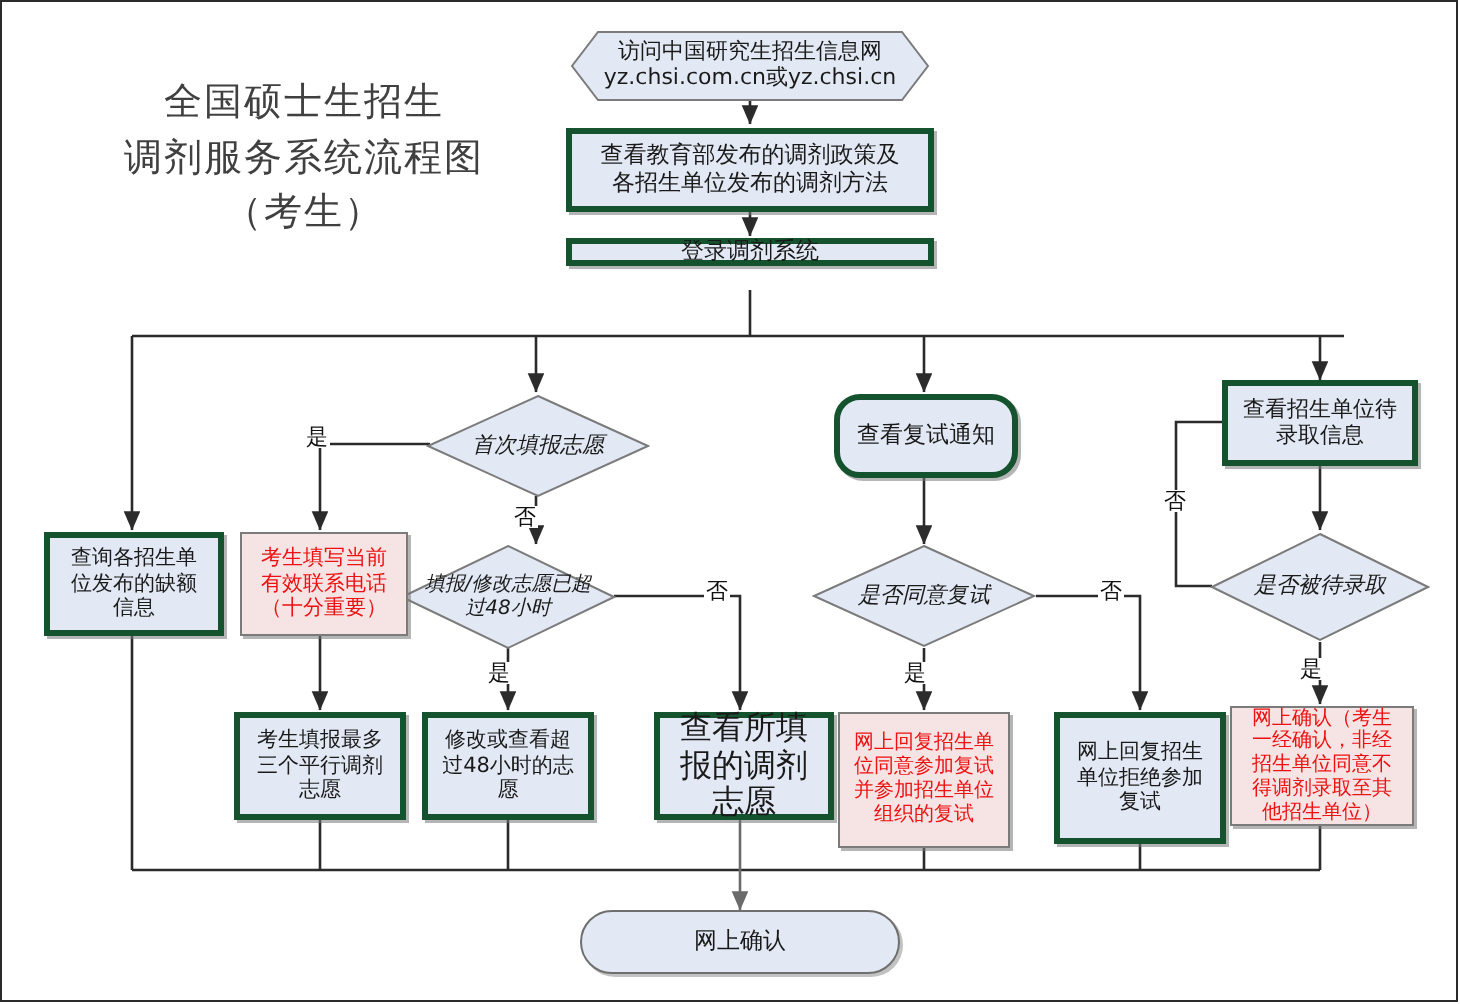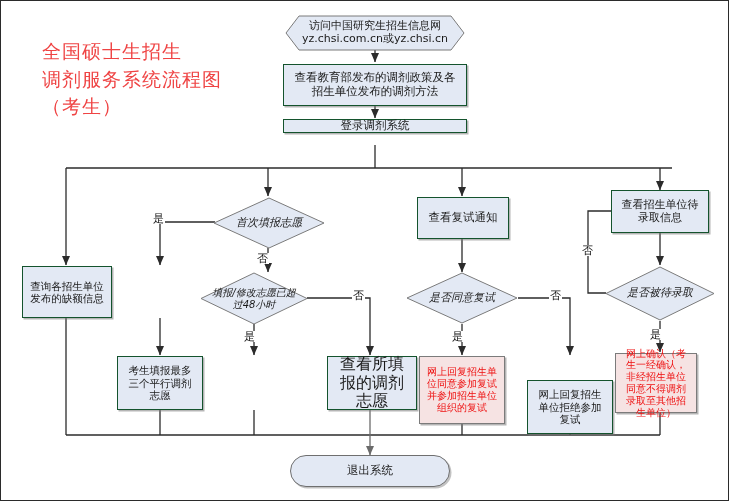--- a/index.html
+++ b/index.html
@@ -18,21 +18,21 @@
     position:absolute;
     box-sizing:border-box;
     display:flex;align-items:center;justify-content:center;
     text-align:center;
     color:#1a1a1a;
     line-height:1.18;
     z-index:3;
   }
   .rect{
     background:#e3e9f4;
-    border:1px solid #14532d;
+    border:3px solid #14532d;
     box-shadow:1.5px 1.5px 0 rgba(120,120,120,0.55);
   }
   .rect.red{
     background:#f6e3e3;
     border:1px solid #7b7b7b;
     color:#ee1111;
   }
   .rect.redplain{
     background:#f6e3e3;
     border:1px solid #7b7b7b;
@@ -50,22 +50,22 @@
 
   .pill{
     background:#e3e9f4;
     border:1px solid #6f6f6f;
     border-radius:999px;
     box-shadow:1.5px 1.5px 0 rgba(120,120,120,0.45);
   }
 
   .title{
     position:absolute;
-    color:#ef4444;
-    text-align:left;
+    color:#404040;
+    text-align:center;
     line-height:1.45;
     font-size:19px;
     letter-spacing:1px;
     z-index:4;
   }
   .title .l{display:block;}
 
   .elabel{
     position:absolute;
     font-size:11px;
@@ -183,70 +183,76 @@
     <span class="txt">首次填报志愿</span>
   </div>
 
   <div class="node diamond" style="left:200px;top:272px;width:108px;height:53px;font-size:10px;">
     <svg class="dshape" viewBox="0 0 108 53" preserveAspectRatio="none">
       <polygon points="54,1 107,26.5 54,52 1,26.5" fill="#e3e9f4" stroke="#7b7b7b" stroke-width="1"></polygon>
     </svg>
     <span class="txt" style="width:88px;">填报/修改志愿已超过48小时</span>
   </div>
 
-  <div class="node rect" style="left:417px;top:197px;width:92px;height:42px;font-size:11.5px;">
+  <div class="node rect" style="left:417px;top:197px;width:92px;height:42px;font-size:11.5px;border-radius:13px;">
     <span class="txt">查看复试通知</span>
   </div>
 
   <div class="node rect" style="left:611px;top:190px;width:98px;height:43px;font-size:11px;padding:15px 4px;">
     <span class="txt">查看招生单位待录取信息</span>
   </div>
 
   <div class="node rect" style="left:22px;top:266px;width:90px;height:52px;font-size:10.5px;padding:0 4px;">
     <span class="txt">查询各招生单位发布的缺额信息</span>
   </div>
 
+  <div class="node rect red" style="left:120px;top:266px;width:84px;height:52px;font-size:10.5px;padding:0 3px;">
+    <span class="txt">考生填写当前有效联系电话（十分重要）</span>
+  </div>
 
   <div class="node diamond" style="left:406px;top:272px;width:112px;height:52px;font-size:11px;">
     <svg class="dshape" viewBox="0 0 112 52" preserveAspectRatio="none">
       <polygon points="56,1 111,26 56,51 1,26" fill="#e3e9f4" stroke="#7b7b7b" stroke-width="1"></polygon>
     </svg>
     <span class="txt">是否同意复试</span>
   </div>
 
   <div class="node diamond" style="left:605px;top:266px;width:110px;height:55px;font-size:11px;">
     <svg class="dshape" viewBox="0 0 110 55" preserveAspectRatio="none">
       <polygon points="55,1 109,27.5 55,54 1,27.5" fill="#e3e9f4" stroke="#7b7b7b" stroke-width="1"></polygon>
     </svg>
     <span class="txt">是否被待录取</span>
   </div>
 
   <div class="node rect" style="left:117px;top:356px;width:86px;height:54px;font-size:10.5px;padding:0 4px;">
     <span class="txt">考生填报最多三个平行调剂志愿</span>
   </div>
 
+  <div class="node rect" style="left:211px;top:356px;width:86px;height:54px;font-size:10.5px;padding:0 4px;">
+    <span class="txt">修改或查看超过48小时的志愿</span>
+  </div>
 
   <div class="node rect" style="left:327px;top:356px;width:90px;height:54px;font-size:16px;padding:0 4px;">
     <span class="txt">查看所填报的调剂志愿</span>
   </div>
 
   <div class="node rect red" style="left:419px;top:356px;width:86px;height:68px;font-size:10px;padding:0 3px;">
     <span class="txt">网上回复招生单位同意参加复试并参加招生单位组织的复试</span>
   </div>
 
-  <div class="node rect" style="left:527px;top:356px;width:86px;height:54px;font-size:10.5px;padding:0 4px;margin-top:24px;">
+  <div class="node rect" style="left:527px;top:356px;width:86px;height:66px;font-size:10.5px;padding:0 4px;">
     <span class="txt">网上回复招生单位拒绝参加复试</span>
   </div>
 
-  <div class="node rect redplain" style="left:615px;top:353px;width:82px;height:60px;font-size:10px;padding:0 3px;">
+  <div class="node rect redplain" style="left:615px;top:353px;width:92px;height:60px;font-size:10px;padding:0 3px;">
     <span class="txt">网上确认（考生一经确认，非经招生单位同意不得调剂录取至其他招生单位）</span>
   </div>
 
   <div class="node pill" style="left:290px;top:455px;width:160px;height:32px;font-size:11.5px;">
-    <span class="txt">退出系统</span>
+    <span class="txt">网上确认</span>
   </div>
 
   <span class="elabel" style="left:152px;top:213px;">是</span>
   <span class="elabel" style="left:256px;top:253px;">否</span>
   <span class="elabel" style="left:243px;top:331px;">是</span>
   <span class="elabel" style="left:352px;top:290px;">否</span>
   <span class="elabel" style="left:451px;top:331px;">是</span>
   <span class="elabel" style="left:549px;top:290px;">否</span>
   <span class="elabel" style="left:649px;top:329px;">是</span>
   <span class="elabel" style="left:581px;top:245px;">否</span>

